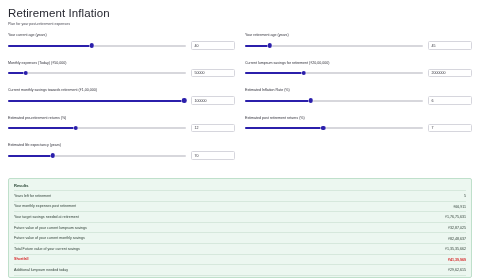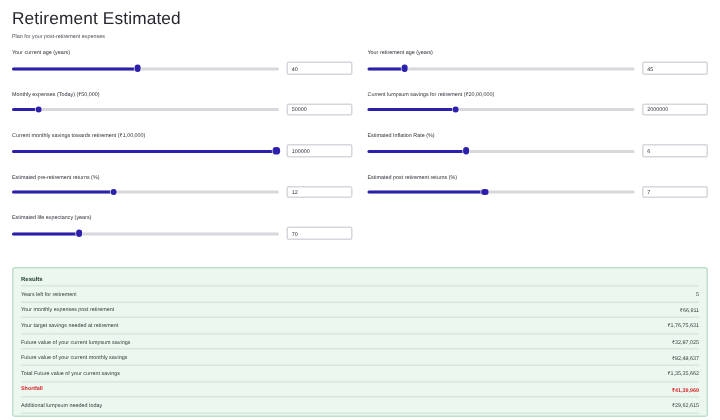--- a/index.html
+++ b/index.html
@@ -146,21 +146,21 @@
   .res-row.alert .res-value {
     color: #d62728;
     font-weight: 700;
   }
 </style>
 </head>
 <body>
 
 <div class="app">
 
-  <h1 class="page-title">Retirement Estimated</h1>
+  <h1 class="page-title">Retirement Inflation</h1>
   <div class="page-sub">Plan for your post-retirement expenses</div>
 
   <div class="grid">
     <div class="col" id="col-left">
         <div class="field">
           <div class="field-label">Your current age (years)</div>
           <div class="field-row">
             <div class="slider">
               <div class="track"></div>
               <div class="fill" style="width: 47%;"></div>

